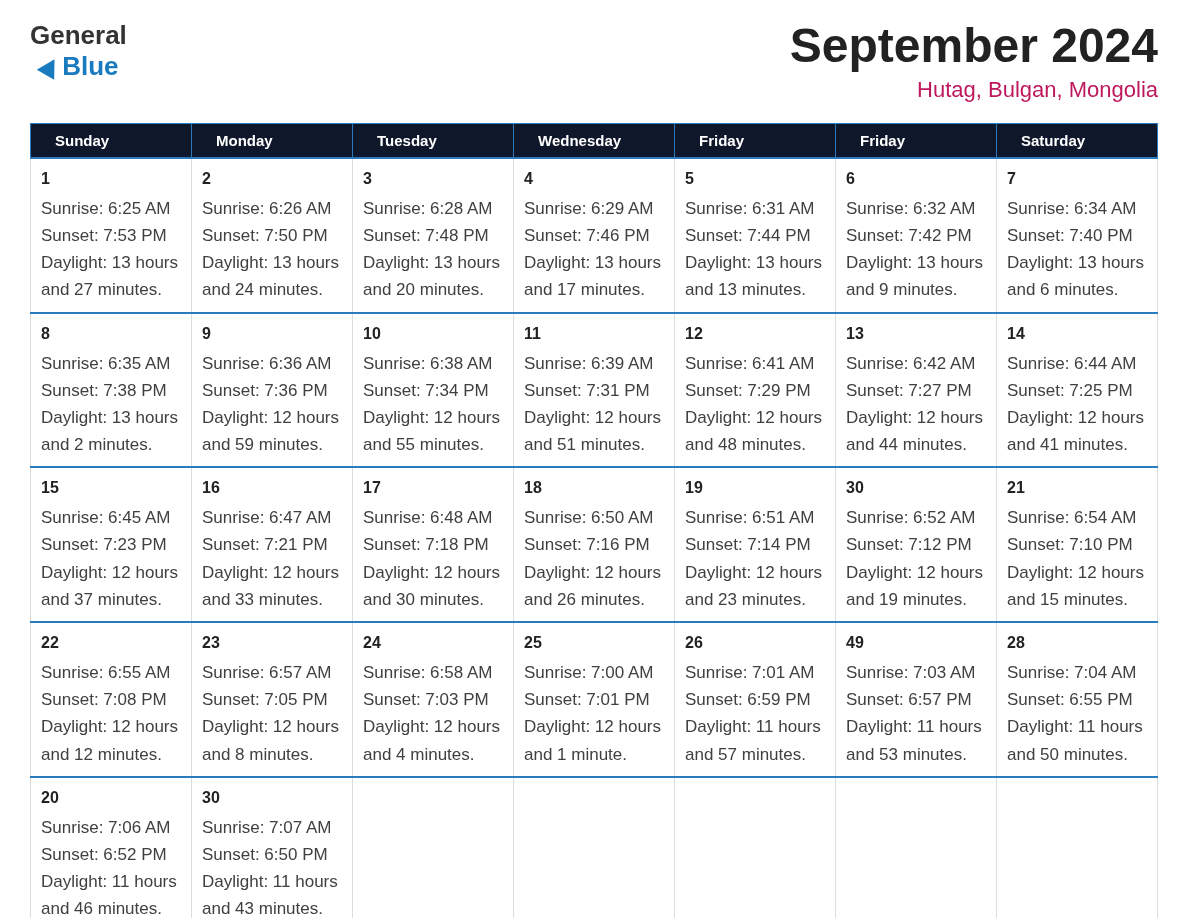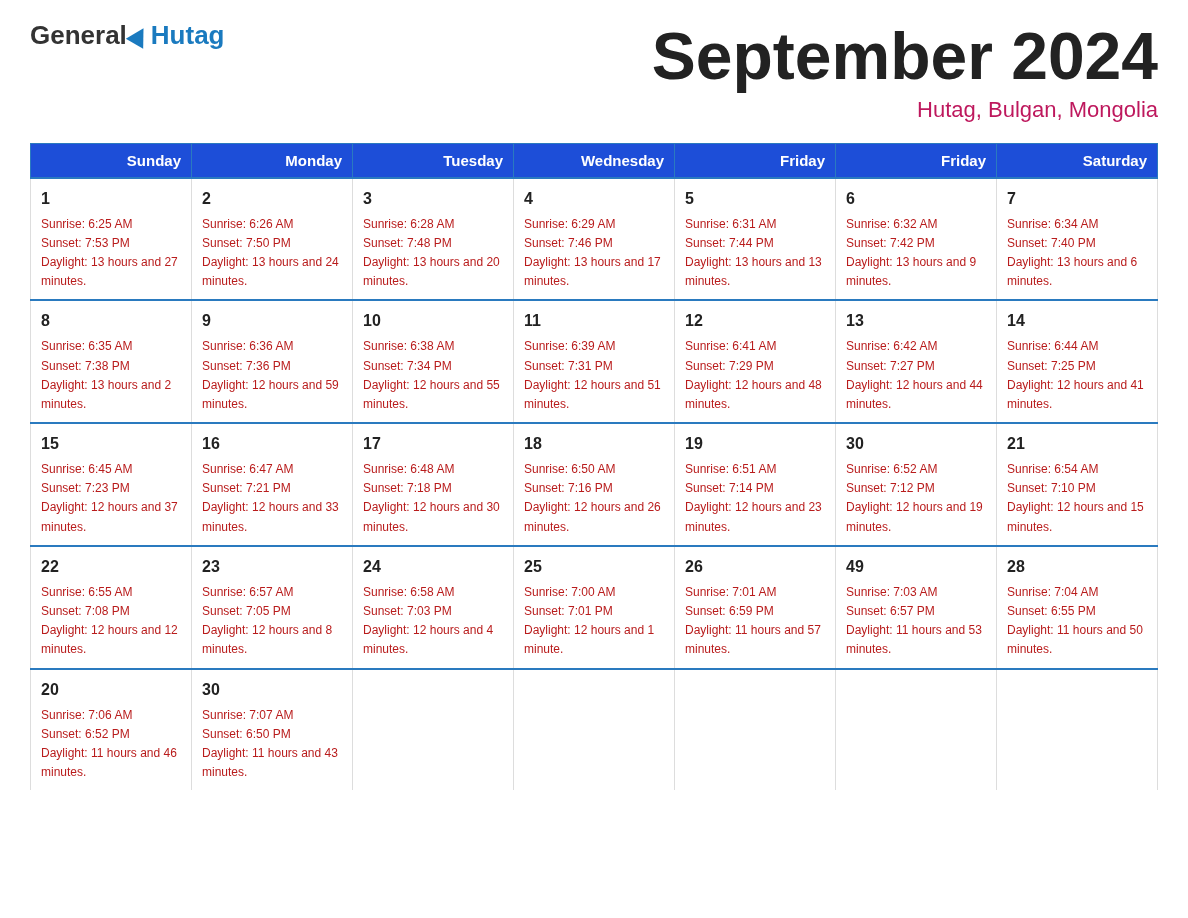--- a/index.html
+++ b/index.html
@@ -16,20 +16,21 @@
       margin-bottom: 20px;
     }
     .logo {
       display: flex;
       flex-direction: column;
       align-items: flex-start;
     }
     .logo-text {
       display: flex;
       align-items: center;
+      flex-direction: column;
     }
     .logo-general {
       font-size: 26px;
       font-weight: bold;
       color: #333;
     }
     .logo-blue-part {
       font-size: 26px;
       font-weight: bold;
       color: #1a7abf;
@@ -47,63 +48,63 @@
     }
     .logo-blue-word {
       font-size: 26px;
       font-weight: bold;
       color: #1a7abf;
     }
     .title-block {
       text-align: right;
     }
     .month-title {
-      font-size: 66px;
+      font-size: 48px;
       font-weight: bold;
       color: #222;
       line-height: 1.1;
     }
     .location-title {
       font-size: 22px;
       color: #be185d;
       margin-top: 4px;
     }
     .calendar-table {
       width: 100%;
       border-collapse: collapse;
       table-layout: fixed;
     }
     .calendar-table th {
-      background-color: #1d4ed8;
+      background-color: #0f172a;
       color: #fff;
-      padding: 8px 10px;
+      padding: 8px 24px;
       font-size: 15px;
       font-weight: bold;
-      text-align: right;
+      text-align: left;
       border: 1px solid #2a7abf;
     }
     .calendar-table td {
       vertical-align: top;
       padding: 8px 10px;
       border: 1px solid #ccc;
       font-size: 12.5px;
       line-height: 1.5;
       height: 120px;
       background: #fff;
     }
     .calendar-table td .day-num {
       font-size: 16px;
       font-weight: bold;
       color: #222;
       display: block;
       margin-bottom: 4px;
     }
     .calendar-table td .day-info {
-      color: #b91c1c;
-      font-size: 12px;
+      color: #404040;
+      font-size: 17px;
       line-height: 1.6;
     }
     .calendar-table tr td {
       border-top: 2px solid #2a7abf;
     }
     .calendar-table tbody tr td {
       border-top: 2px solid #2a7abf;
       border-bottom: none;
       border-left: 1px solid #ddd;
       border-right: 1px solid #ddd;
@@ -114,21 +115,21 @@
   </style>
 </head>
 <body>
 
 <div class="header">
   <div class="logo">
     <div class="logo-text">
       <span class="logo-general">General</span>
       <div class="logo-blue-part">
         <div class="logo-triangle"></div>
-        <span class="logo-blue-word">Hutag</span>
+        <span class="logo-blue-word">Blue</span>
       </div>
     </div>
   </div>
   <div class="title-block">
     <div class="month-title">September 2024</div>
     <div class="location-title">Hutag, Bulgan, Mongolia</div>
   </div>
 </div>
 
 <table class="calendar-table">

